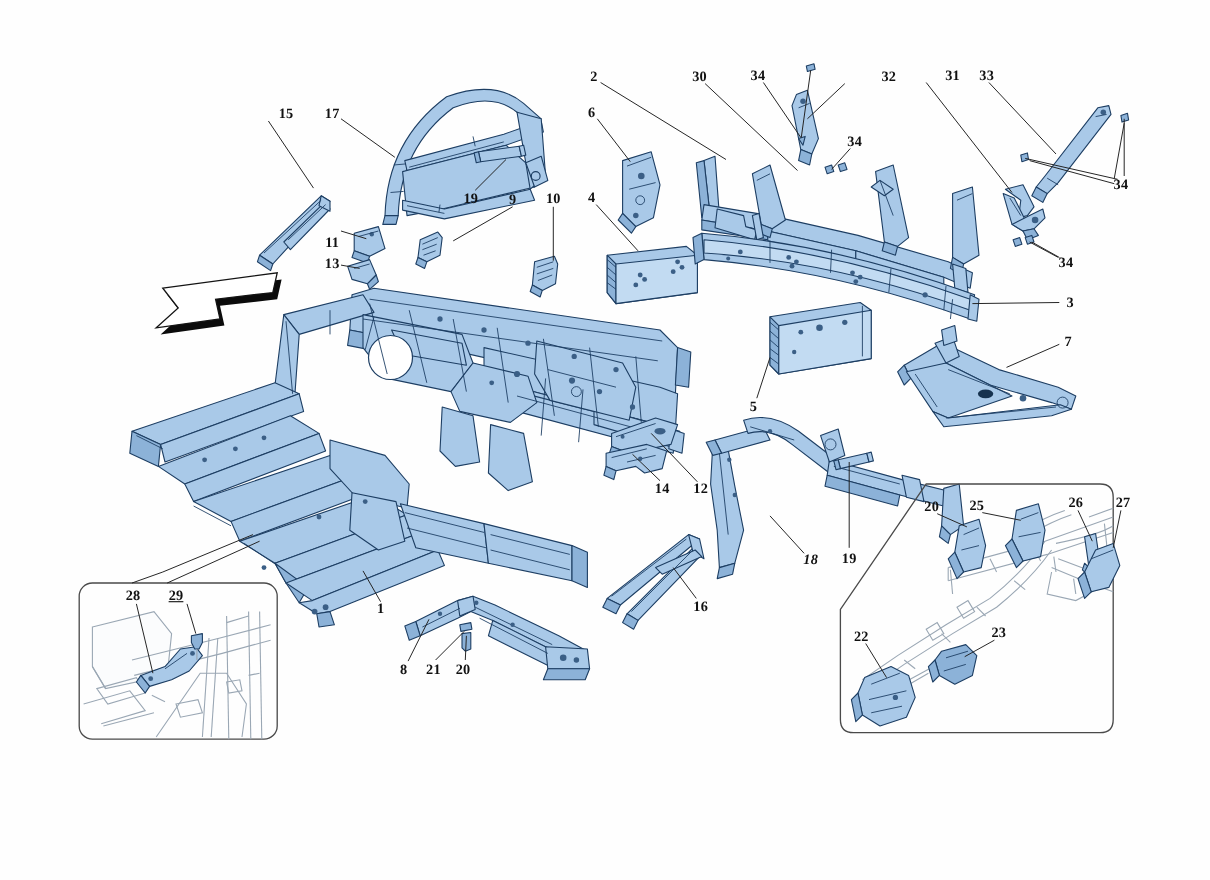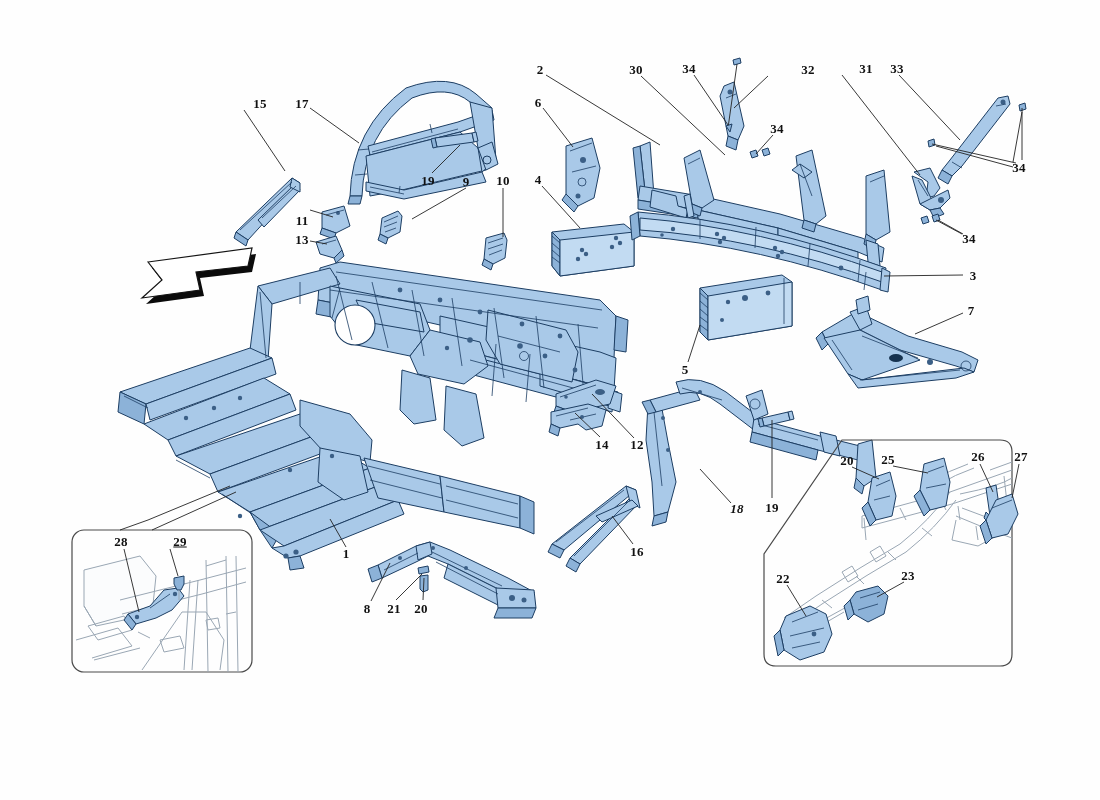--- a/index.html
+++ b/index.html
@@ -619,21 +619,21 @@
   <div class="lbl" style="left:772px; top:507px;">19</div>
   <div class="lbl" style="left:421px; top:608px;">20</div>
   <div class="lbl" style="left:394px; top:608px;">21</div>
   <div class="lbl" style="left:783px; top:578px;">22</div>
   <div class="lbl" style="left:908px; top:575px;">23</div>
   <div class="lbl" style="left:847px; top:460px;">20</div>
   <div class="lbl" style="left:888px; top:459px;">25</div>
   <div class="lbl" style="left:978px; top:456px;">26</div>
   <div class="lbl" style="left:1021px; top:456px;">27</div>
   <div class="lbl" style="left:121px; top:541px;">28</div>
-  <div class="lbl" style="left:180px; top:541px;text-decoration:underline;">29</div>
+  <div class="lbl" style="left:160px; top:541px;text-decoration:underline;">29</div>
   <div class="lbl" style="left:636px; top:69px;">30</div>
   <div class="lbl" style="left:838px; top:68px;margin-left:28px;">31</div>
   <div class="lbl" style="left:772px; top:69px;margin-left:36px;">32</div>
   <div class="lbl" style="left:897px; top:68px;text-align:center;">33</div>
   <div class="lbl" style="left:689px; top:68px;">34</div>
   <div class="lbl" style="left:777px; top:128px;">34</div>
   <div class="lbl" style="left:1019px; top:167px;">34</div>
   <div class="lbl" style="left:969px; top:238px;">34</div>
 
 </div>

